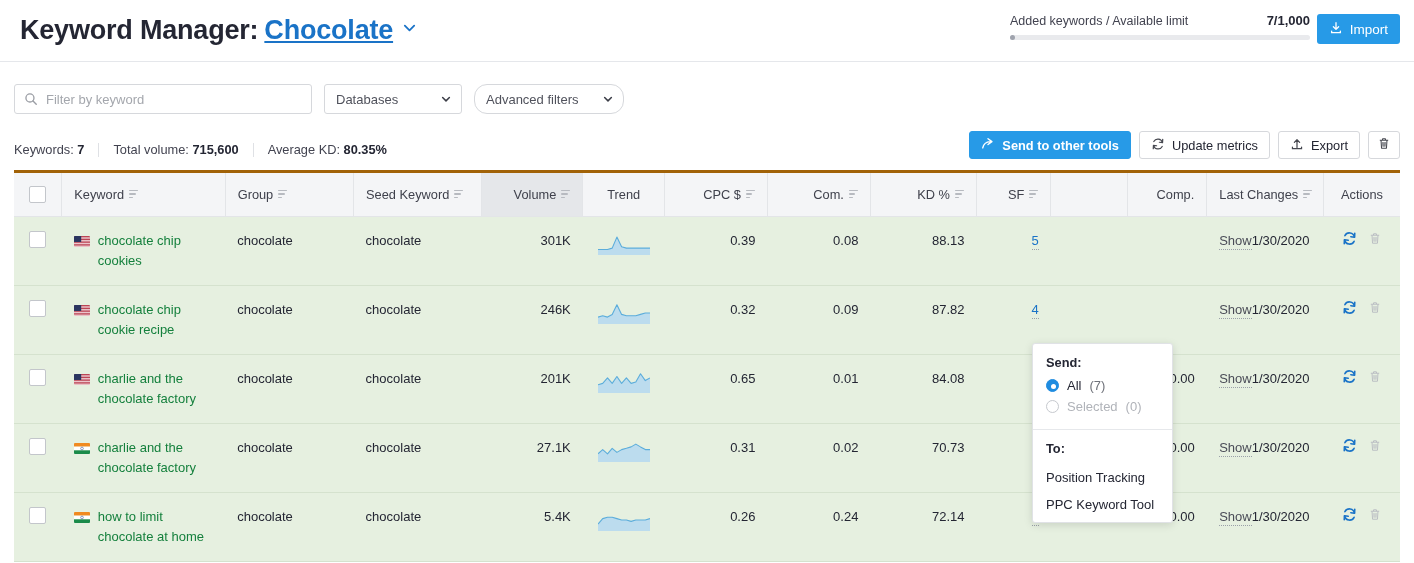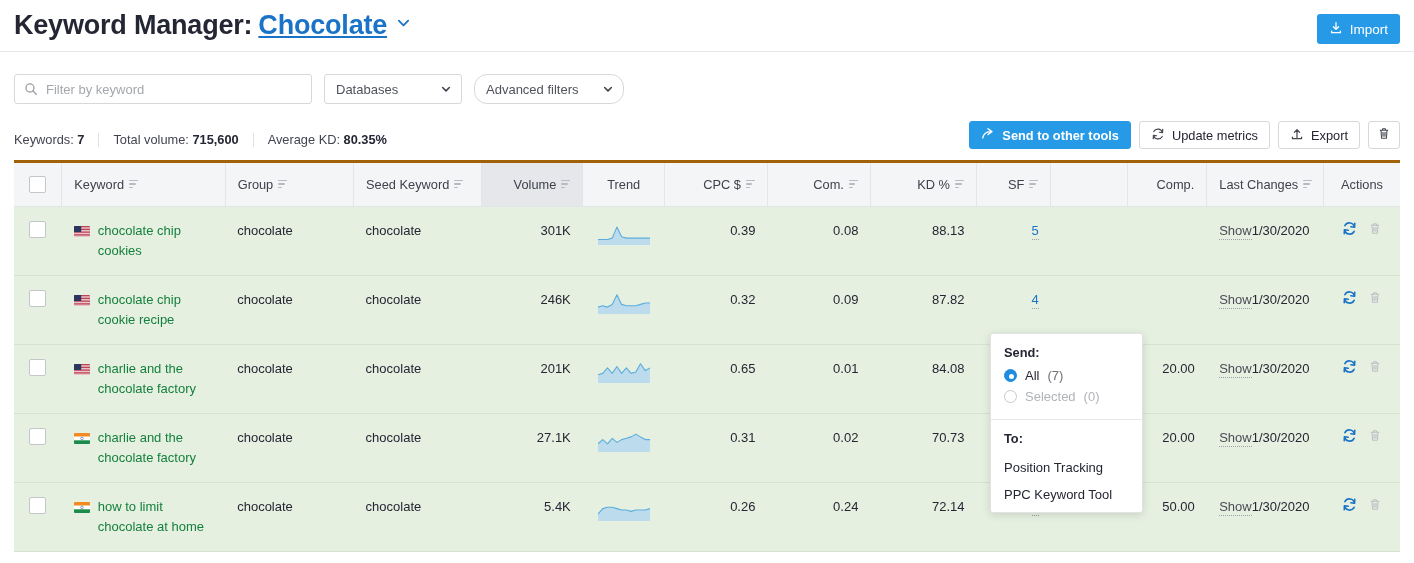--- a/index.html
+++ b/index.html
@@ -8,25 +8,25 @@
     width: 1414px; height: 563px;
     background: #ffffff;
     font-family: "Liberation Sans", sans-serif;
     color: #242633;
     overflow: hidden;
   }
 
   
   .page-header {
     position: relative;
-    height: 52px;
+    height: 62px;
     border-bottom: 1px solid #e5e7eb;
     display: flex;
     align-items: center;
-    padding: 0 16px 0 14px;
+    padding: 0 16px 0 20px;
   }
   .title {
     font-size: 27px;
     font-weight: bold;
     letter-spacing: -0.2px;
     color: #242633;
     white-space: nowrap;
   }
   .title .project {
     color: #1a73c7;
@@ -267,23 +267,23 @@
   .show-link { color: #4a4c57; }
   .act-cell { display: flex; gap: 11px; justify-content: center; align-items: center; }
   .ic-refresh { color: #1a73c7; cursor: pointer; }
   .ic-trash { color: #b9bcc2; cursor: pointer; }
 
   .spark { display: block; margin: 2px auto 0; }
 
   
   .send-menu {
     position: absolute;
-    left: 976px;
+    left: 1018px;
     top: 170px;
-    width: 153px;
+    width: 141px;
     background: #fff;
     border: 1px solid #e0e2e6;
     border-radius: 3px;
     box-shadow: 0 2px 8px rgba(0,0,0,0.13);
     z-index: 40;
     font-size: 13px;
   }
   .send-sec { padding: 11px 13px 9px; }
   .send-sec.div { border-bottom: 1px solid #e6e8eb; }
   .send-lbl {
@@ -334,20 +334,29 @@
 </head>
 <body>
 
 <div class="page-header">
   <div class="title">
     <span>Keyword Manager:</span><a class="project" href="#">Chocolate</a><span class="chev-title"><svg viewBox="0 0 16 16" width="15" height="15">
           <path d="M3 6 L8 11 L13 6" fill="none" stroke="#1a73c7" stroke-width="1.9" stroke-linecap="round" stroke-linejoin="round"></path>
         </svg></span>
   </div>
 
+  <div class="limit-box">
+    <div class="limit-row">
+      <span>Added keywords / Available limit</span>
+      <span class="limit-count">7/1,000</span>
+    </div>
+    <div class="limit-track">
+      <div class="limit-fill"></div>
+    </div>
+  </div>
 
   <button class="btn-import">
     <span>
       <svg width="14" height="14" viewBox="0 0 16 16">
           <path d="M8 2 L8 9 M5 6.5 L8 9.6 L11 6.5" fill="none" stroke="#fff" stroke-width="1.5" stroke-linecap="round" stroke-linejoin="round"></path>
           <path d="M3 11.5 L3 13.3 L13 13.3 L13 11.5" fill="none" stroke="#fff" stroke-width="1.5" stroke-linecap="round"></path>
         </svg>
     </span>
     <span>Import</span>
   </button>

